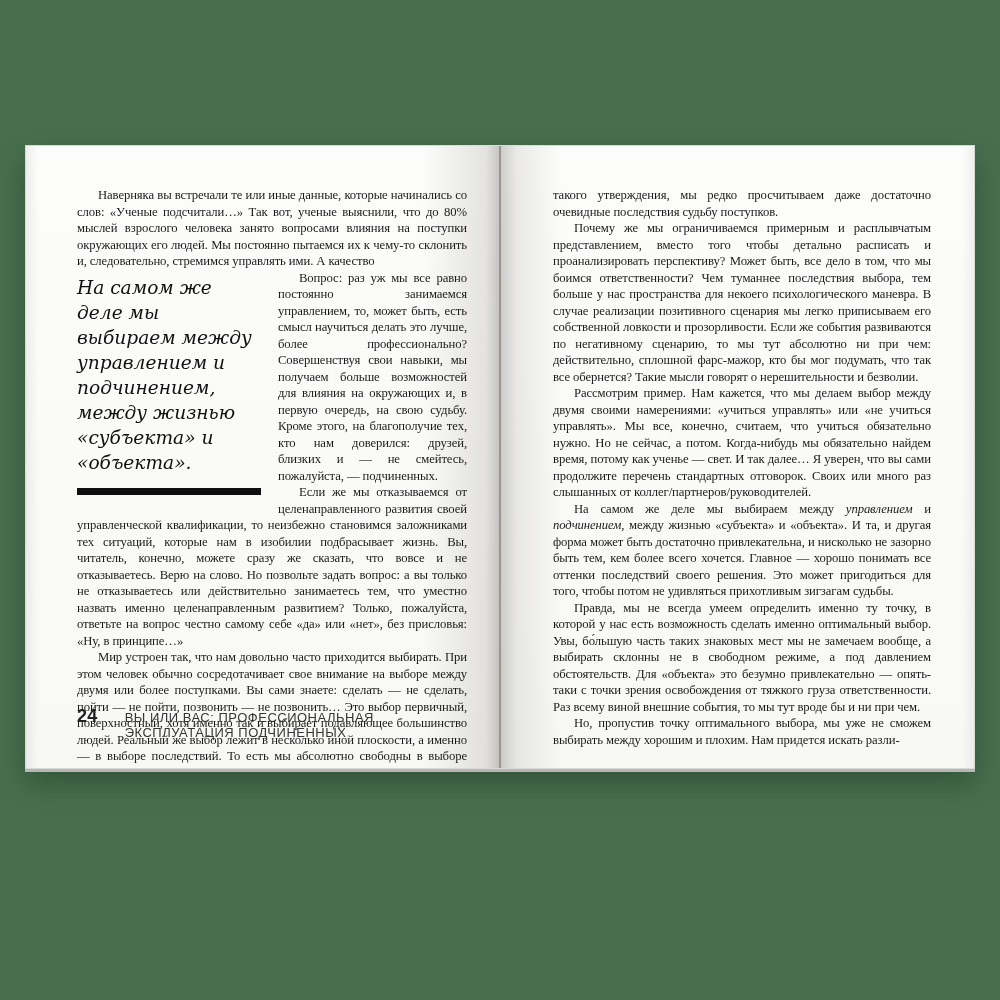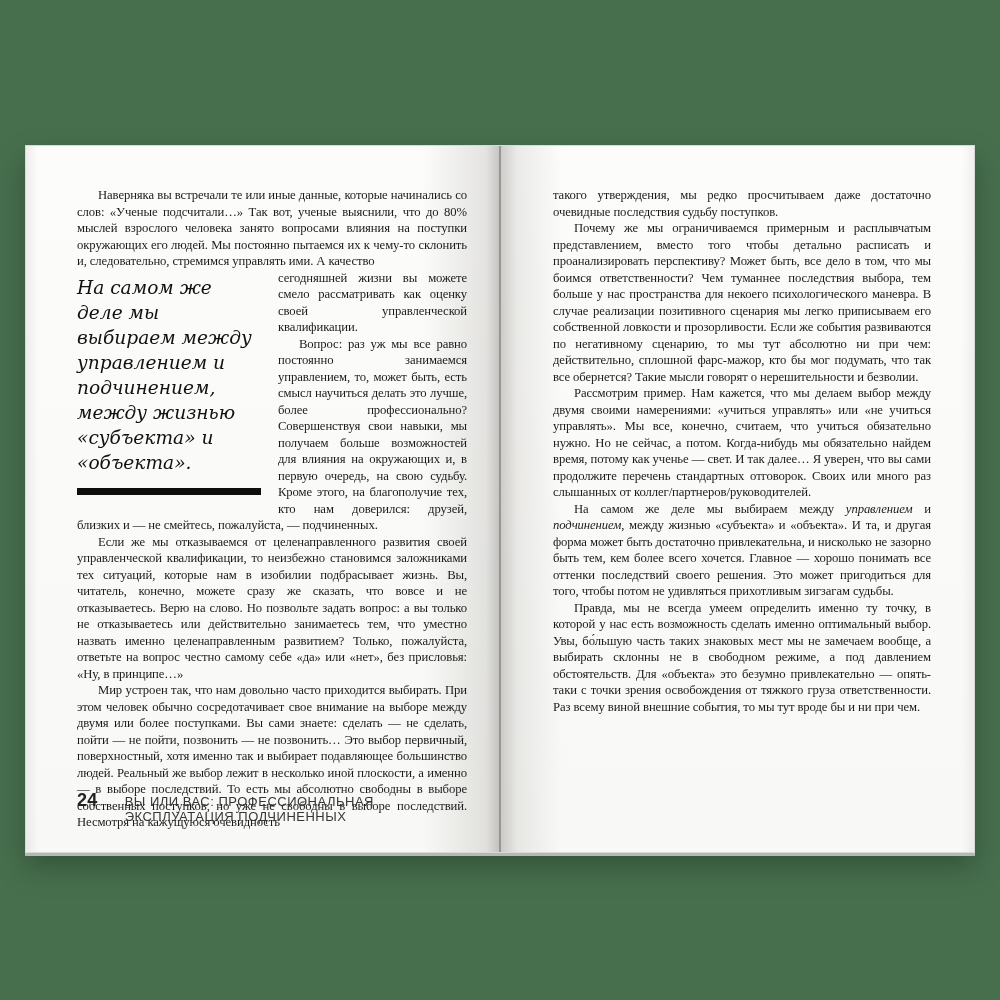--- a/index.html
+++ b/index.html
@@ -5,21 +5,21 @@
   html,body{margin:0;padding:0;}
   .stage{
     position:relative;
     width:1000px;height:1000px;
     background:#476f4e;
     overflow:hidden;
     font-family:"Liberation Serif","DejaVu Serif",serif;
   }
   .book{
     position:absolute;left:25px;top:145px;
-    width:950px;height:708px;
+    width:950px;height:624px;
     display:flex;
     background:#c4b5fd;
     border:1px solid #d9d9d6;
     box-sizing:border-box;
     box-shadow:0 3px 0 #b7b7b3, 0 14px 26px rgba(18,34,21,.35);
   }
   .page{
     position:relative;flex:1;
     background:linear-gradient(#fcfcfb,#f8f8f6);
     overflow:hidden;
@@ -93,36 +93,37 @@
 <body>
 
 <div class="stage">
   <div class="book">
 
     <div class="page page--left">
       <div class="content content--left">
         <p class="ind"><span>Наверняка вы встречали те или иные данные, которые начинались со слов: «Ученые подсчитали…» Так вот, ученые выяснили, что до 80% мыслей взрослого человека занято вопросами влияния на поступки окружающих его людей. Мы постоянно пытаемся их к чему-то склонить и, следовательно, стремимся управлять ими. А качество </span></p><aside class="pullquote">
             <div class="pq-text">На самом же деле мы выбираем между управлением и подчинением, между жизнью «субъекта» и «объекта».</div>
             <div class="pq-rule"></div>
-          </aside><span>сегодняшней жизни вы можете смело рассматривать как оценку своей управленческой квалификации.</span><p></p>
+          </aside><p></p>
         <p class="ind">Вопрос: раз уж мы все равно постоянно занимаемся управлением, то, может быть, есть смысл научиться делать это лучше, более профессионально? Совершенствуя свои навыки, мы получаем больше возможностей для влияния на окружающих и, в первую очередь, на свою судьбу. Кроме этого, на благополучие тех, кто нам доверился: друзей, близких и — не смейтесь, пожалуйста, — подчиненных.</p>
         <p class="ind">Если же мы отказываемся от целенаправленного развития своей управленческой квалификации, то неизбежно становимся заложниками тех ситуаций, которые нам в изобилии подбрасывает жизнь. Вы, читатель, конечно, можете сразу же сказать, что вовсе и не отказываетесь. Верю на слово. Но позвольте задать вопрос: а вы только не отказываетесь или действительно занимаетесь тем, что уместно назвать именно целенаправленным развитием? Только, пожалуйста, ответьте на вопрос честно самому себе «да» или «нет», без присловья: «Ну, в принципе…»</p>
         <p class="ind">Мир устроен так, что нам довольно часто приходится выбирать. При этом человек обычно сосредотачивает свое внимание на выборе между двумя или более поступками. Вы сами знаете: сделать — не сделать, пойти — не пойти, позвонить — не позвонить… Это выбор первичный, поверхностный, хотя именно так и выбирает подавляющее большинство людей. Реальный же выбор лежит в несколько иной плоскости, а именно — в выборе последствий. То есть мы абсолютно свободны в выборе собственных поступков, но уже не свободны в выборе последствий. Несмотря на кажущуюся очевидность</p>
       </div>
       <div class="footer footer--left">
         <span class="pagenum">24</span>
         <span class="running-title">ВЫ ИЛИ ВАС: ПРОФЕССИОНАЛЬНАЯ ЭКСПЛУАТАЦИЯ ПОДЧИНЕННЫХ</span>
       </div>
     </div>
 
     <div class="page page--right">
       <div class="content content--right">
         <p>такого утверждения, мы редко просчитываем даже достаточно очевидные последствия судьбу поступков.</p>
         <p class="ind">Почему же мы ограничиваемся примерным и расплывчатым представлением, вместо того чтобы детально расписать и проанализировать перспективу? Может быть, все дело в том, что мы боимся ответственности? Чем туманнее последствия выбора, тем больше у нас пространства для некоего психологического маневра. В случае реализации позитивного сценария мы легко приписываем его собственной ловкости и прозорливости. Если же события развиваются по негативному сценарию, то мы тут абсолютно ни при чем: действительно, сплошной фарс-мажор, кто бы мог подумать, что так все обернется? Такие мысли говорят о нерешительности и безволии.</p>
         <p class="ind">Рассмотрим пример. Нам кажется, что мы делаем выбор между двумя своими намерениями: «учиться управлять» или «не учиться управлять». Мы все, конечно, считаем, что учиться обязательно нужно. Но не сейчас, а потом. Когда-нибудь мы обязательно найдем время, потому как ученье — свет. И так далее… Я уверен, что вы сами продолжите перечень стандартных отговорок. Своих или много раз слышанных от коллег/партнеров/руководителей.</p>
         <p class="ind"><span>На самом же деле мы выбираем между </span><i>управлением</i><span> и </span><i>подчинением</i><span>, между жизнью «субъекта» и «объекта». И та, и другая форма может быть достаточно привлекательна, и нисколько не зазорно быть тем, кем более всего хочется. Главное — хорошо понимать все оттенки последствий своего решения. Это может пригодиться для того, чтобы потом не удивляться прихотливым зигзагам судьбы.</span></p>
         <p class="ind">Правда, мы не всегда умеем определить именно ту точку, в которой у нас есть возможность сделать именно оптимальный выбор. Увы, бо́льшую часть таких знаковых мест мы не замечаем вообще, а выбирать склонны не в свободном режиме, а под давлением обстоятельств. Для «объекта» это безумно привлекательно — опять-таки с точки зрения освобождения от тяжкого груза ответственности. Раз всему виной внешние события, то мы тут вроде бы и ни при чем.</p>
+        <p class="ind">Но, пропустив точку оптимального выбора, мы уже не сможем выбирать между хорошим и плохим. Нам придется искать разли-</p>
       </div>
     </div>
 
     <div class="spine"></div>
   </div>
 </div>
 
 </body></html>

